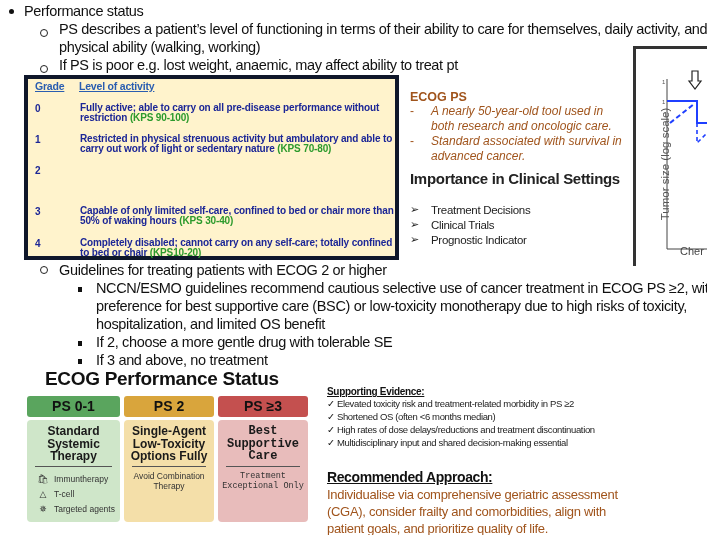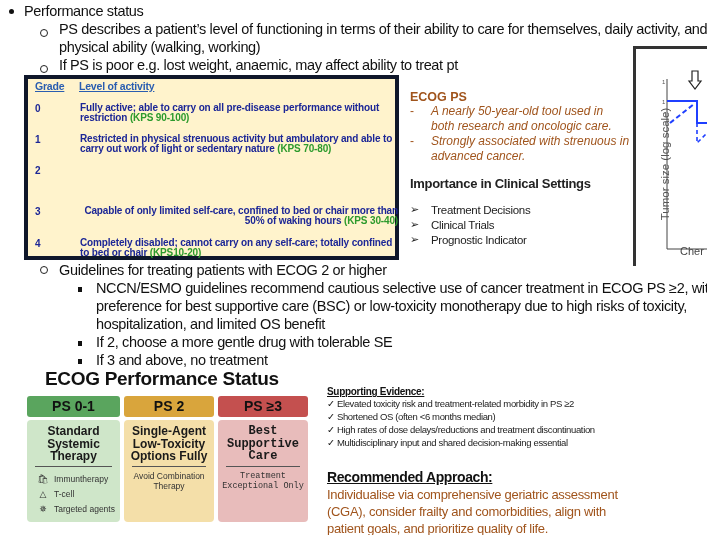--- a/index.html
+++ b/index.html
@@ -16,21 +16,21 @@
   .tbl-head { position: absolute; top: 1px; font-size: 10.5px; font-weight: bold; color: #2a5db0; text-decoration: underline; letter-spacing: -0.2px; }
   .tbl-grade { position: absolute; left: 7px; font-size: 10px; font-weight: bold; color: #1c2696; }
   .tbl-desc { position: absolute; left: 52px; width: 318px; font-size: 10px; font-weight: bold; color: #1c2696; line-height: 10px; letter-spacing: -0.15px; white-space: normal; }
   .kps { color: #2c9a2c; }
 
   
   .ecog-ps-title { position: absolute; left: 410px; top: 90px; font-size: 12.5px; font-weight: bold; color: #a0541c; }
   .ecog-ps-item { position: absolute; left: 410px; font-size: 12px; font-style: italic; color: #a0541c; line-height: 15px; }
   .ecog-ps-item .dash { position: absolute; left: 0; top: 0; font-style: normal; }
   .ecog-ps-item .txt { position: absolute; left: 21px; top: 0; white-space: nowrap; text-align: center; }
-  .importance-title { position: absolute; left: 410px; top: 176px; font-size: 13px; font-weight: bold; color: #222; letter-spacing: -0.3px; }
+  .importance-title { position: absolute; left: 410px; top: 170px; font-size: 15px; font-weight: bold; color: #222; letter-spacing: -0.3px; }
   .importance-item { position: absolute; left: 410px; font-size: 11.5px; color: #222; letter-spacing: -0.3px; }
   .importance-item .arrow { position: absolute; left: 0; top: -1px; font-size: 11px; }
   .importance-item .txt { position: absolute; left: 21px; top: 0; white-space: nowrap; }
 
   
   .chart-frame { position: absolute; left: 633px; top: 46px; width: 80px; height: 220px; border-left: 3px solid #333; border-top: 3px solid #333; }
   .chart-ylabel { position: absolute; left: 590px; top: 158px; transform: rotate(-90deg); transform-origin: center; width: 150px; text-align: center; font-size: 11.5px; color: #555; white-space: nowrap; }
   .chart-xlabel { position: absolute; left: 680px; top: 245px; font-size: 11px; color: #444; }
 
   
@@ -68,37 +68,37 @@
 
   <div class="tbl-grade" style="top:24px;">0</div>
   <div class="tbl-desc" style="top:24px;"><span>Fully active; able to carry on all pre-disease performance without restriction </span><span class="kps">(KPS 90-100)</span></div>
 
   <div class="tbl-grade" style="top:55px;">1</div>
   <div class="tbl-desc" style="top:55px;"><span>Restricted in physical strenuous activity but ambulatory and able to carry out work of light or sedentary nature </span><span class="kps">(KPS 70-80)</span></div>
 
   <div class="tbl-grade" style="top:86px;">2</div>
 
   <div class="tbl-grade" style="top:127px;">3</div>
-  <div class="tbl-desc" style="top:127px;text-align:right;"><span>Capable of only limited self-care, confined to bed or chair more than 50% of waking hours </span><span class="kps">(KPS 30-40)</span></div>
+  <div class="tbl-desc" style="top:127px;"><span>Capable of only limited self-care, confined to bed or chair more than 50% of waking hours </span><span class="kps">(KPS 30-40)</span></div>
 
   <div class="tbl-grade" style="top:159px;">4</div>
   <div class="tbl-desc" style="top:159px;"><span>Completely disabled; cannot carry on any self-care; totally confined to bed or chair </span><span class="kps">(KPS10-20)</span></div>
 </div>
 
 <div class="ecog-ps-title">ECOG PS</div>
 <div class="ecog-ps-item" style="top:104px;">
   <span class="dash">-</span>
   <span class="txt">A nearly 50-year-old tool used in</span>
 </div>
 <div class="ecog-ps-item" style="top:119px;">
   <span class="txt">both research and oncologic care.</span>
 </div>
 <div class="ecog-ps-item" style="top:134px;">
   <span class="dash">-</span>
-  <span class="txt">Strongly associated with strenuous in</span>
+  <span class="txt">Standard associated with survival in</span>
 </div>
 <div class="ecog-ps-item" style="top:149px;">
   <span class="txt">advanced cancer.</span>
 </div>
 
 <div class="importance-title">Importance in Clinical Settings</div>
 <div class="importance-item" style="top:204px;">
   <span class="arrow">➢</span>
   <span class="txt">Treatment Decisions</span>
 </div>

